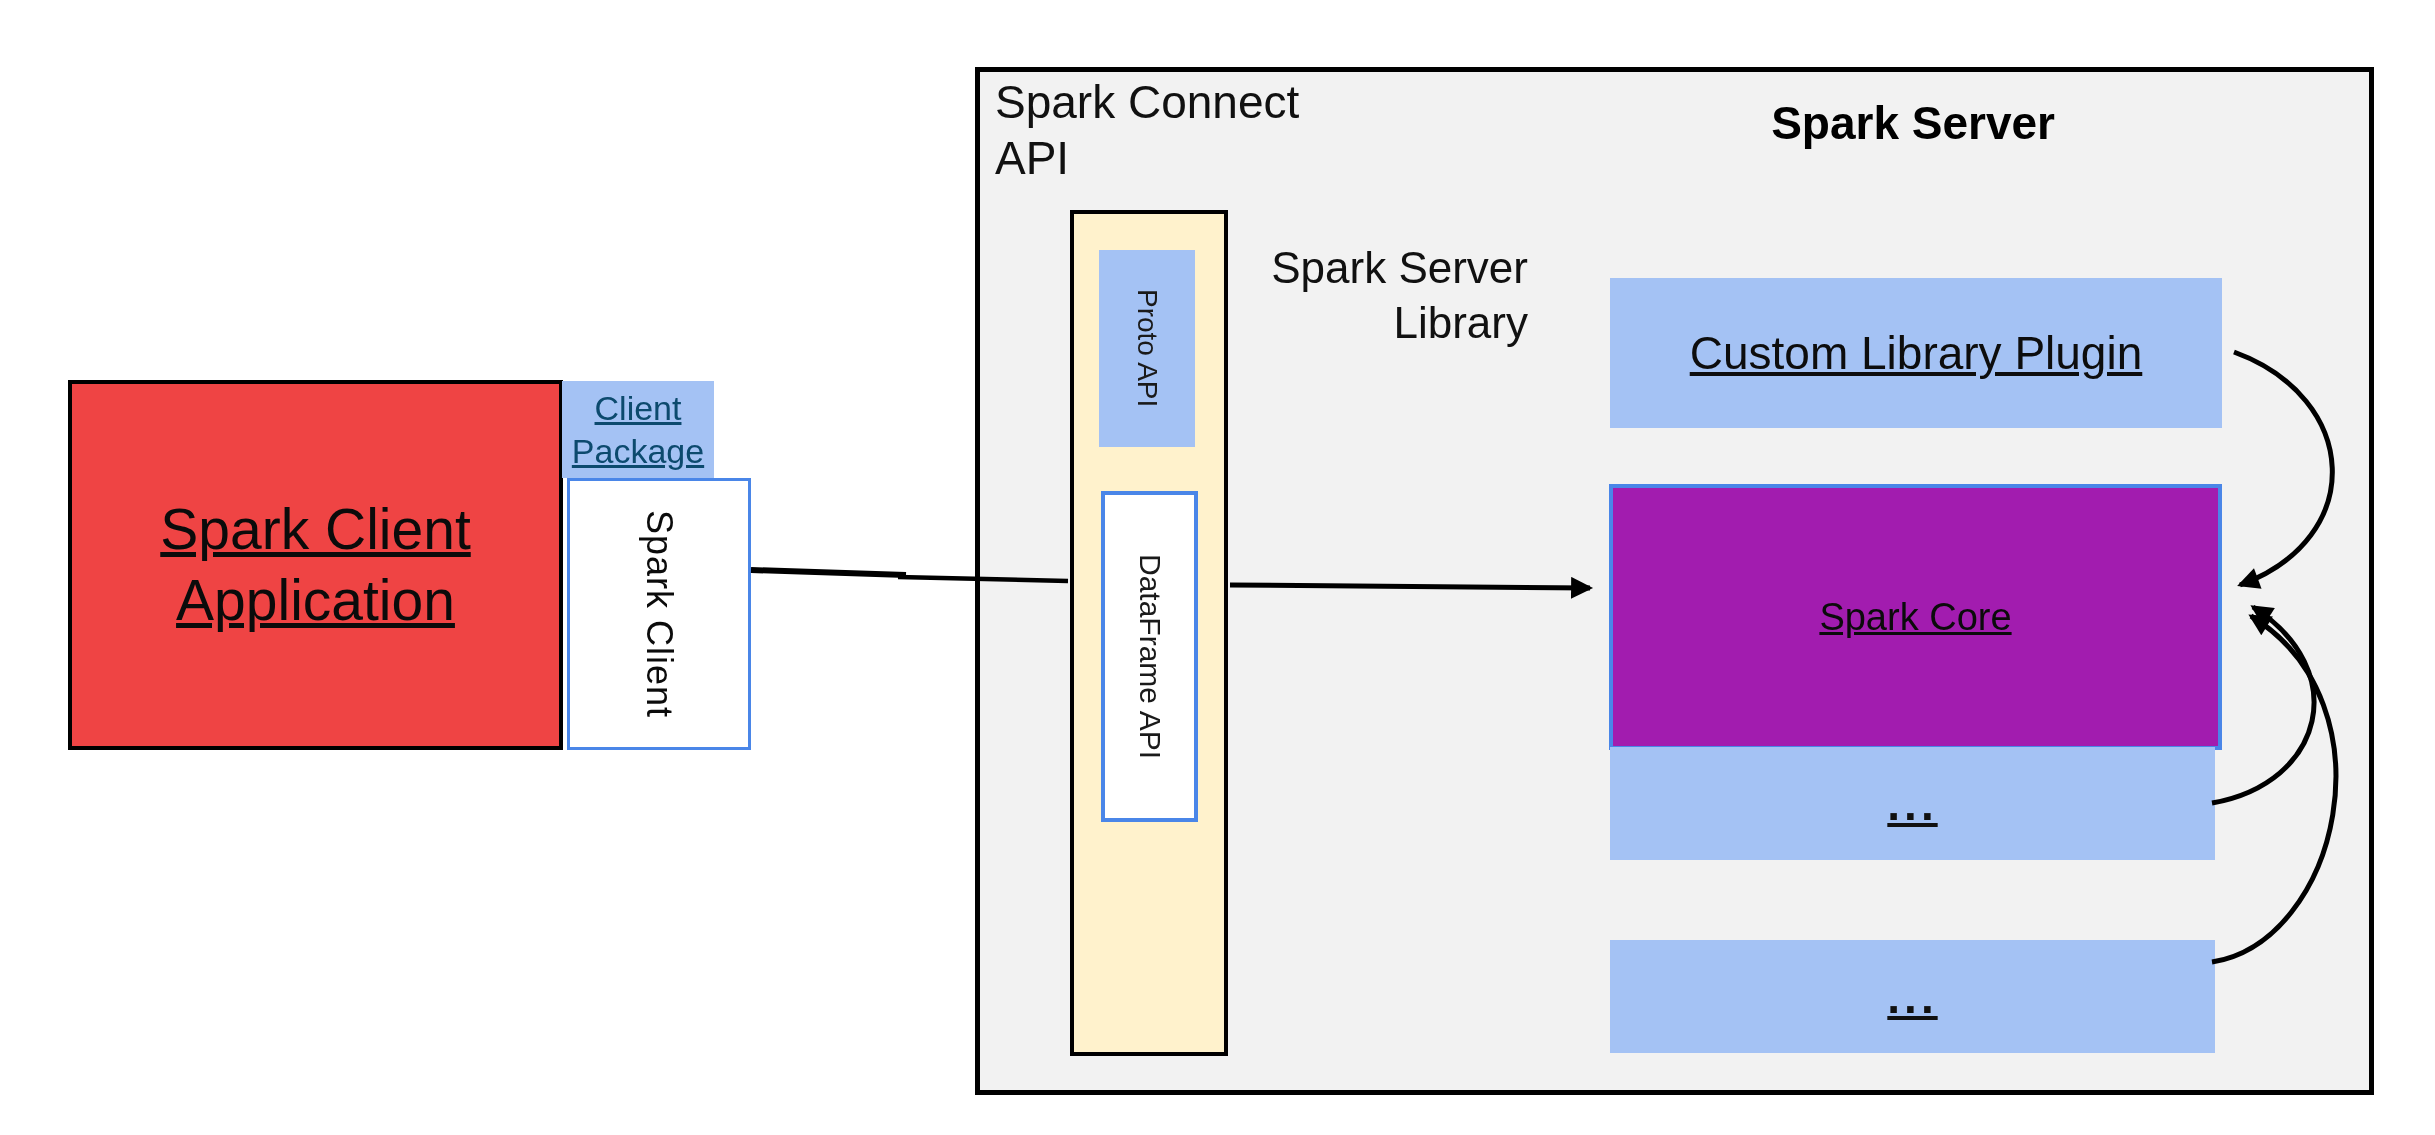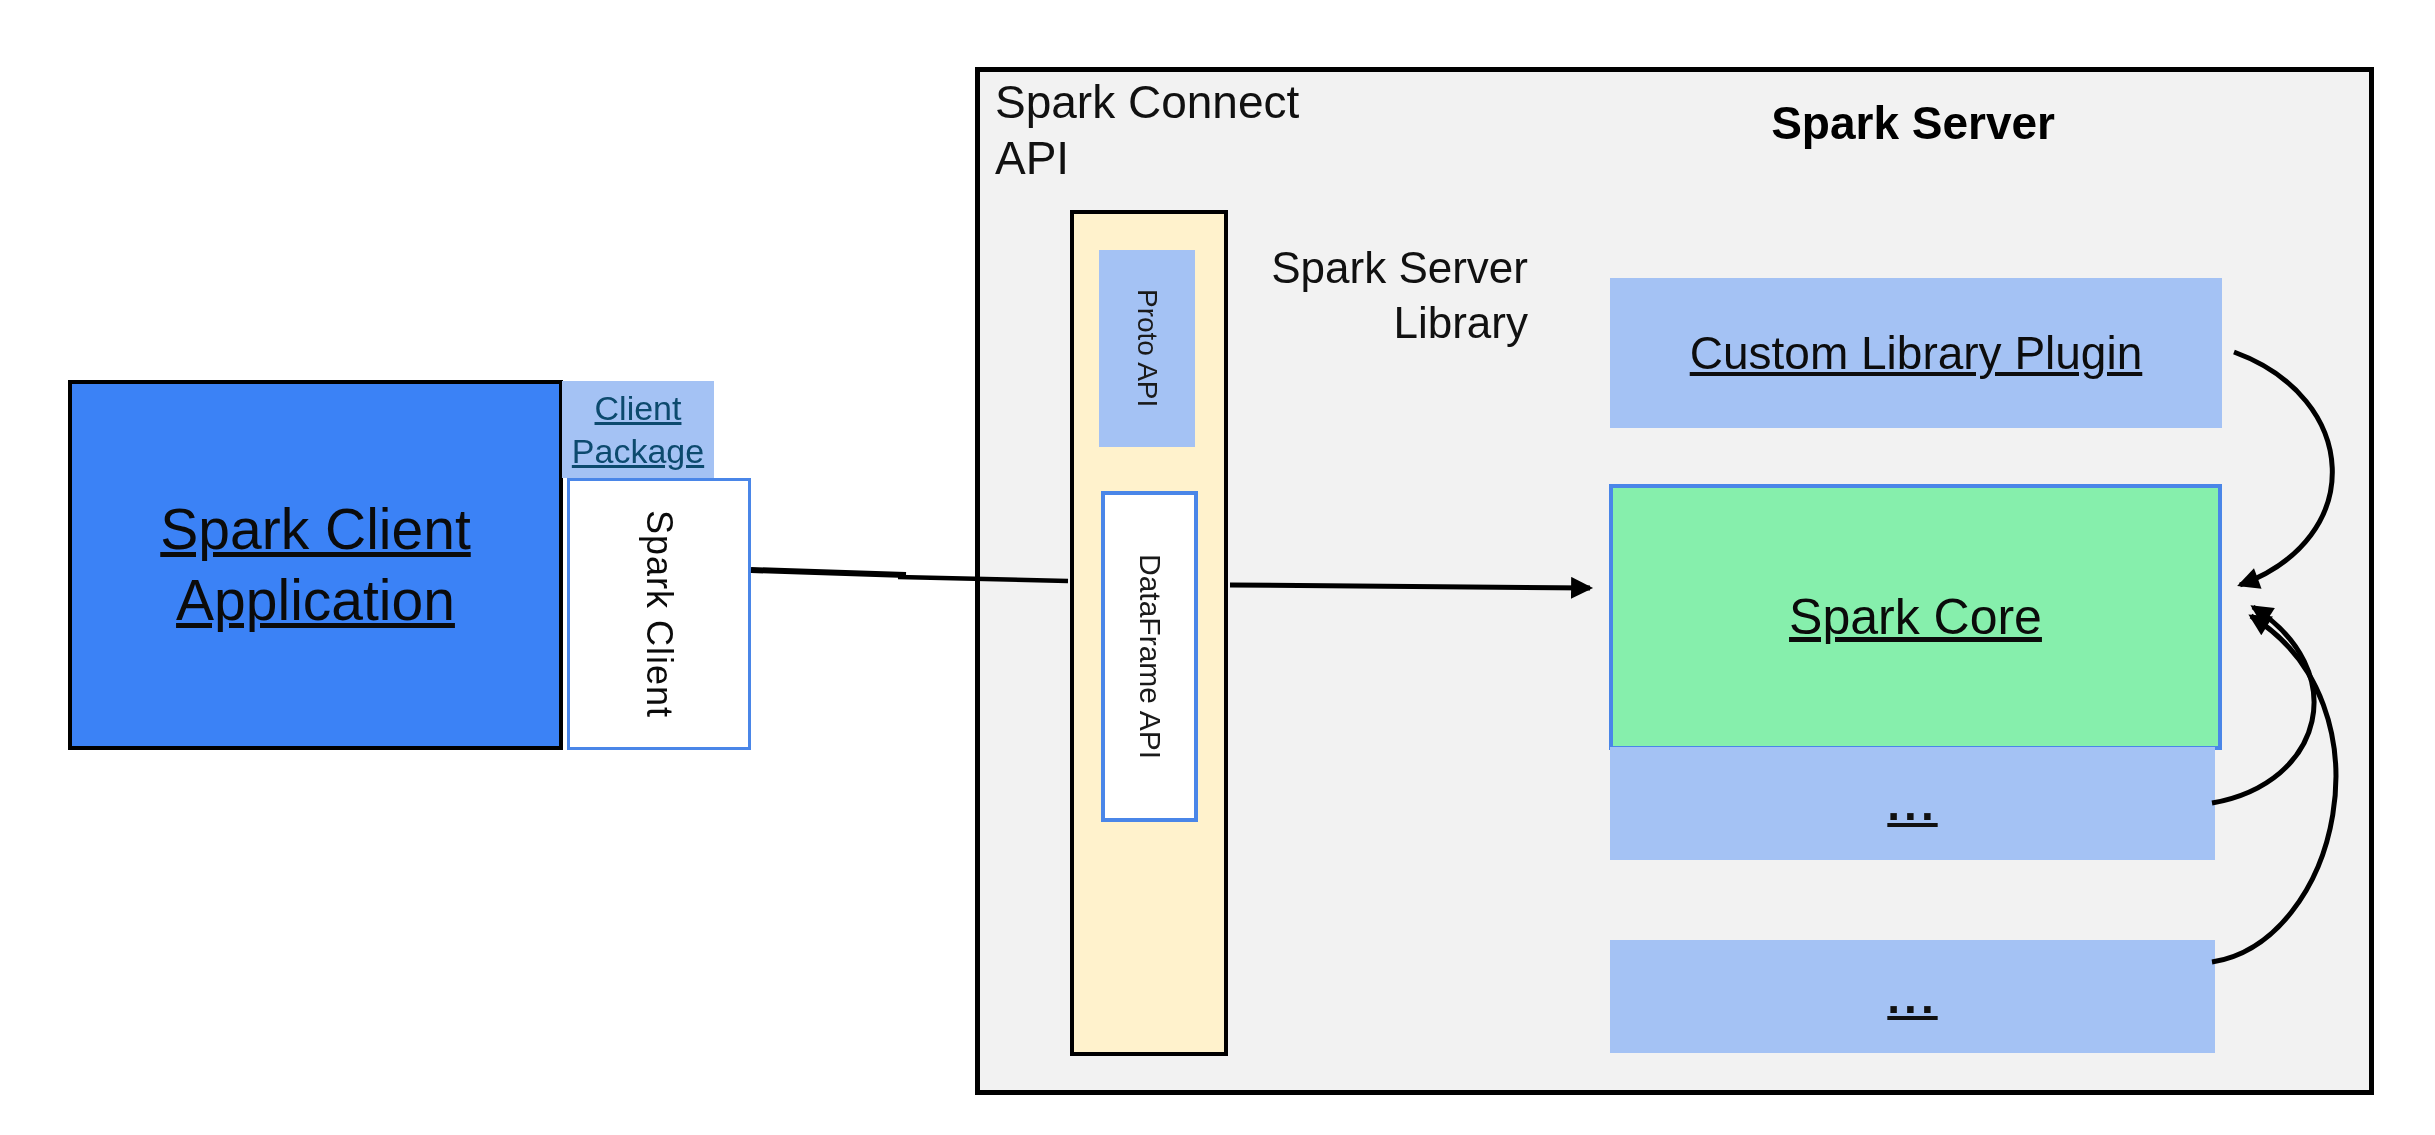--- a/index.html
+++ b/index.html
@@ -10,21 +10,21 @@
     font-family:"Liberation Sans","DejaVu Sans",sans-serif;
     color:#111;
     overflow:hidden;
   }
   .abs{position:absolute;box-sizing:border-box;}
   .center{display:flex;align-items:center;justify-content:center;text-align:center;text-decoration:underline;}
 
   
   .green-box{
     left:68px;top:380px;width:495px;height:370px;
-    background:#3b82f6;border:4px solid #000000;
+    background:#ef4444;border:4px solid #000000;
     font-size:57px;line-height:1.25;color:#0b0b0b;
   }
   .client-package{
     left:562px;top:381px;width:152px;height:97px;
     background:#a4c2f4;
     font-size:34px;line-height:1.25;color:#0c4a6e;
     z-index:3;
   }
   .spark-client-box{
     left:567px;top:478px;width:184px;height:272px;
@@ -75,22 +75,22 @@
     text-align:right;z-index:2;
   }
 
   
   .custom-plugin{
     left:1610px;top:278px;width:612px;height:150px;
     background:#a4c2f4;font-size:46px;color:#0d0d0d;z-index:2;
   }
   .spark-core{
     left:1609px;top:484px;width:613px;height:266px;
-    background:#86efac;border:4px solid #4a86e8;
-    font-size:50px;color:#0b0b0b;z-index:2;
+    background:#a21caf;border:4px solid #4a86e8;
+    font-size:38px;color:#0b0b0b;z-index:2;
   }
   .module-row{
     background:#a4c2f4;width:605px;height:113px;left:1610px;
     font-size:46px;font-weight:bold;letter-spacing:4px;color:#111;z-index:2;
   }
   .module-row.r1{top:747px;}
   .module-row.r2{top:940px;}
 
   
   #connectors{

